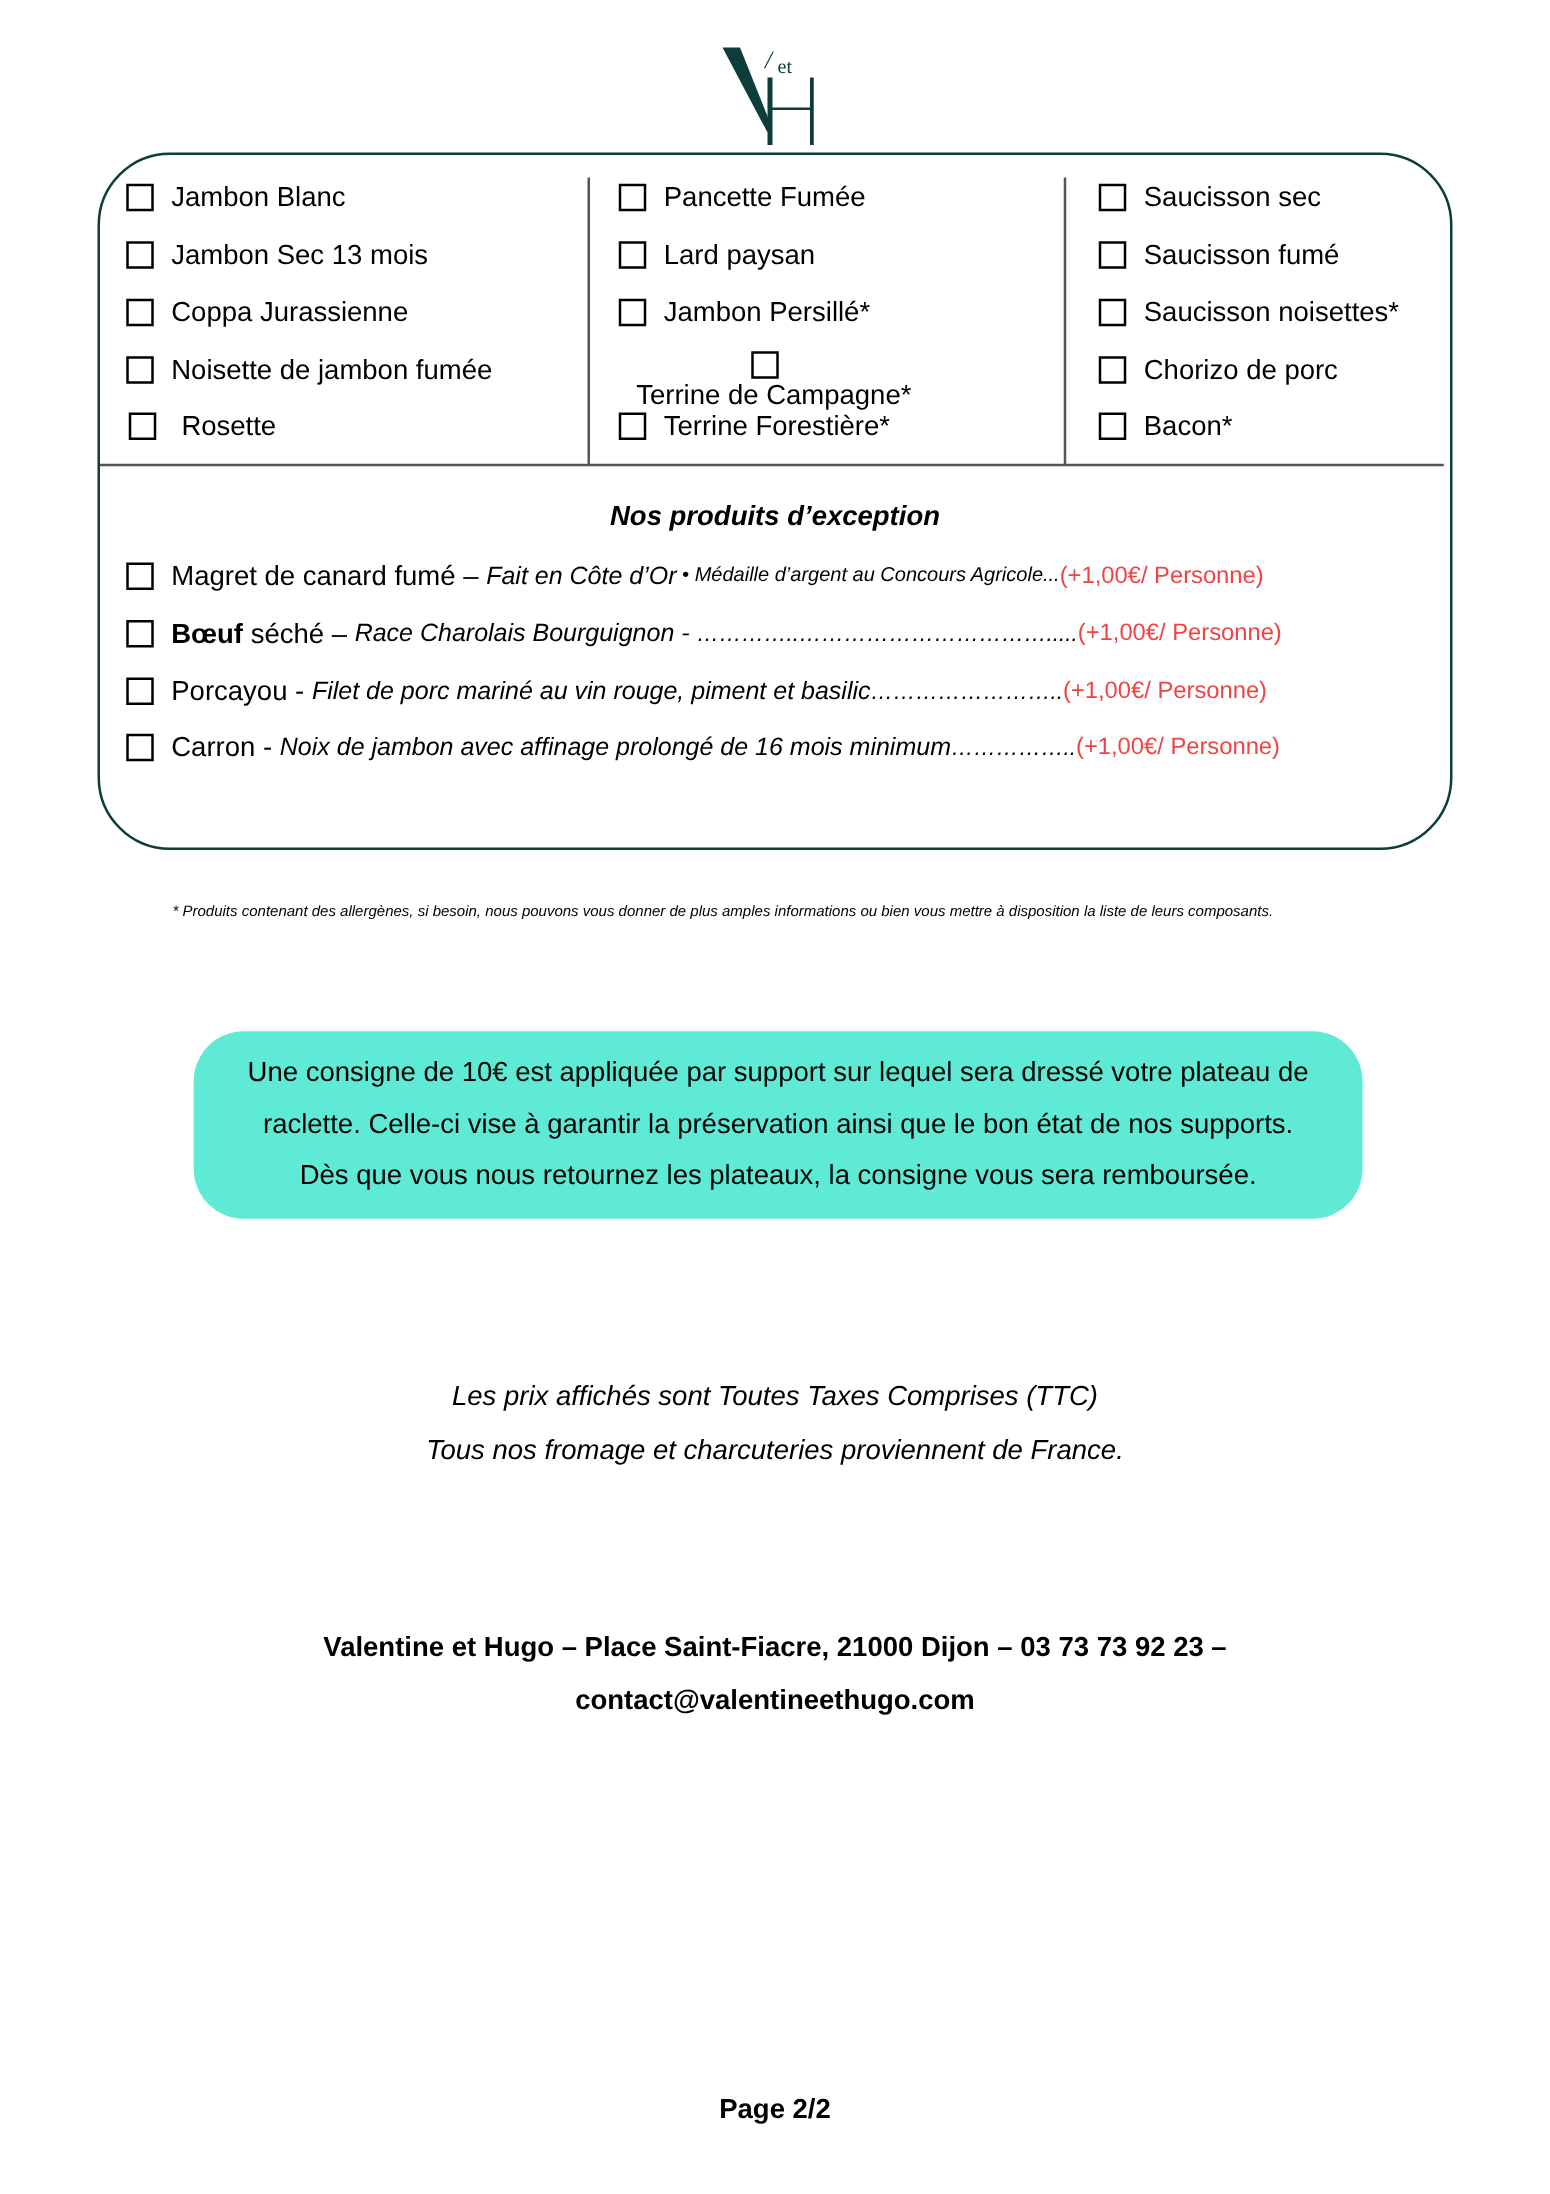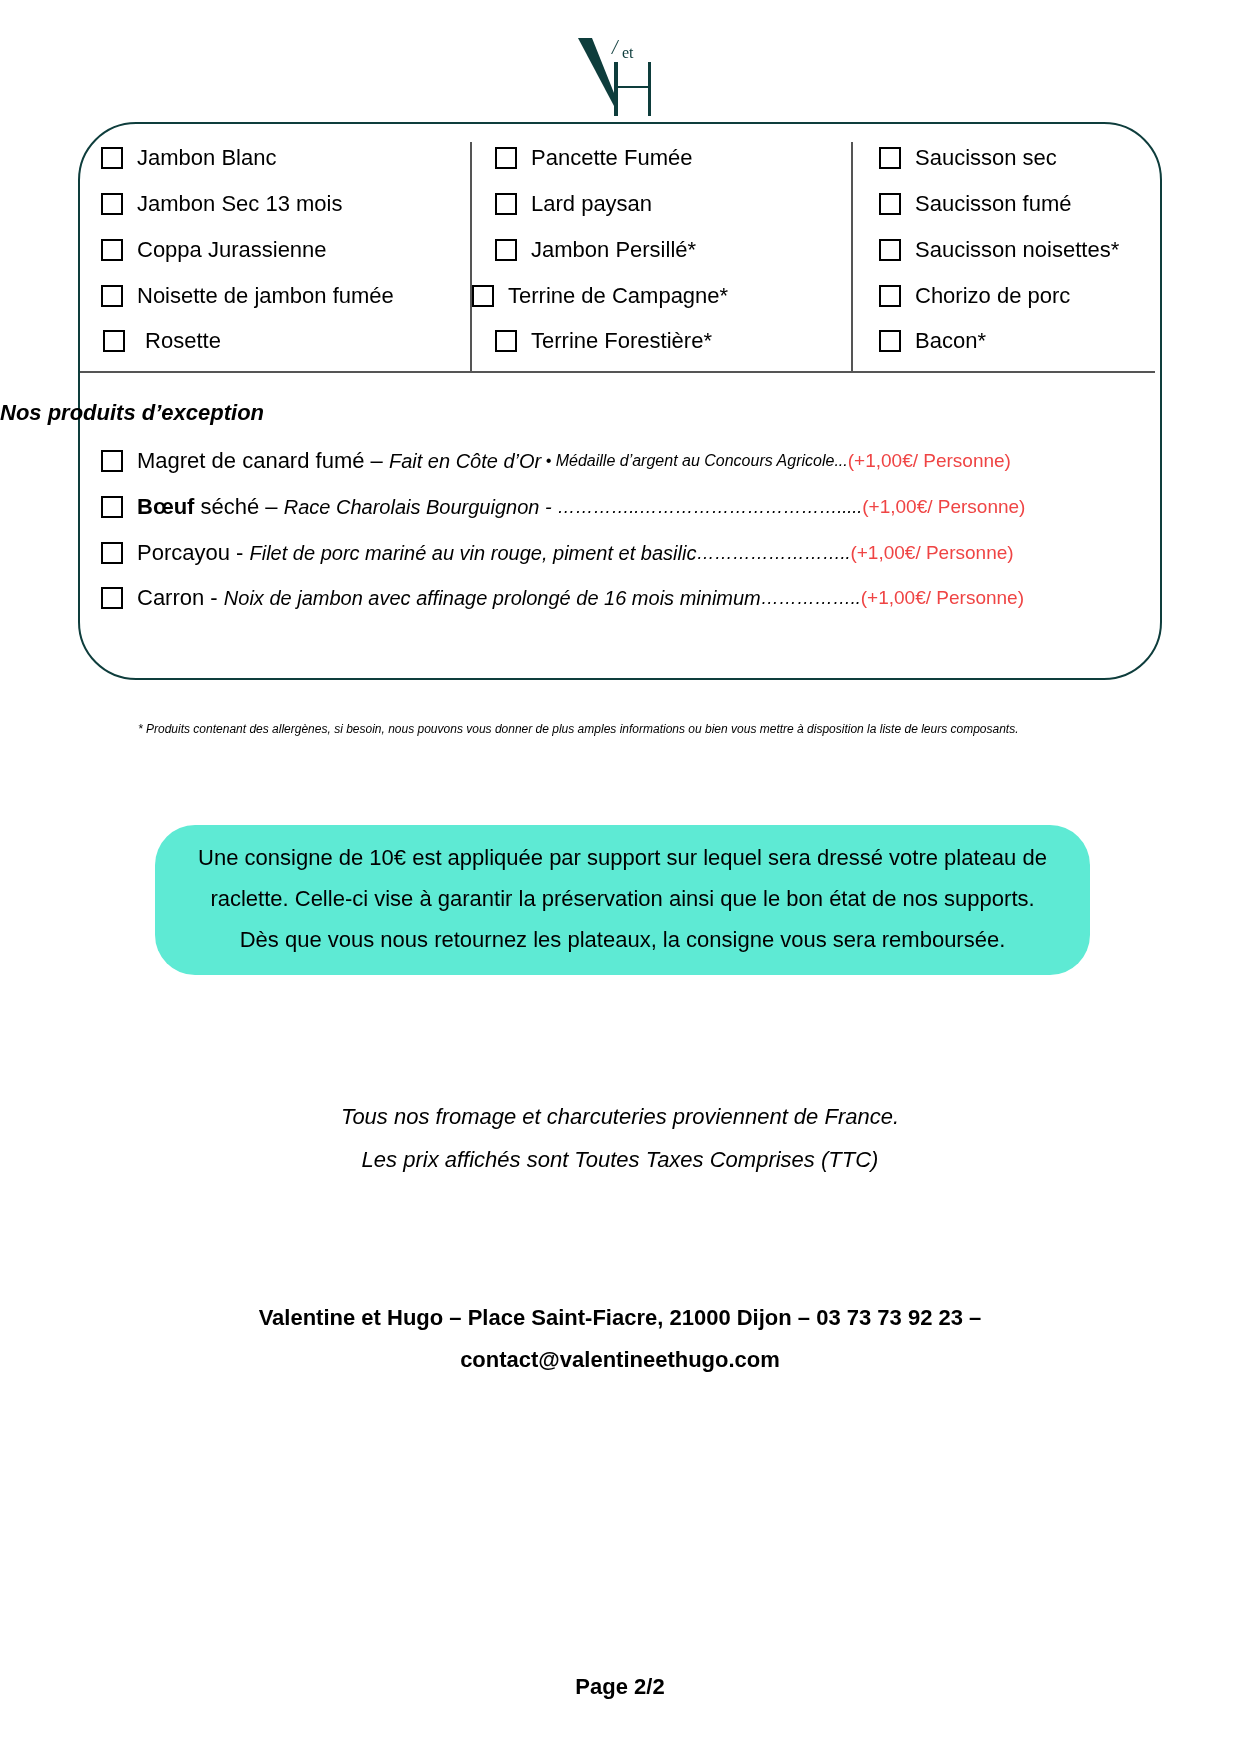--- a/index.html
+++ b/index.html
@@ -13,21 +13,21 @@
     
     .menu-box { left: 78px; top: 122px; width: 1084px; height: 558px;
                 border: 2.5px solid #0e3d3c; border-radius: 58px; box-sizing: border-box; }
     .col-divider { position: absolute; width: 1.5px; background: #555; top: 142px; height: 230px; }
     .row-divider { position: absolute; left: 80px; top: 371px; width: 1075px; height: 1.5px; background: #555; }
 
     .item { position: absolute; height: 30px; display: flex; align-items: center; font-size: 22px; }
     .cb { width: 22px; height: 22px; border: 2px solid #000; box-sizing: border-box; margin-right: 14px; flex: none; background: #fff; }
     .item-label { white-space: nowrap; }
 
-    .section-title { position: absolute; left: 0; width: 1240px; top: 400px; text-align: left;
+    .section-title { position: absolute; left: 0; width: 1240px; top: 400px; text-align: center;
                      font-size: 22px; font-weight: bold; font-style: italic; }
 
     .ex-item { position: absolute; left: 101px; height: 30px; display: flex; align-items: center; font-size: 22px; white-space: nowrap; }
     .ex-item .it { font-style: italic; font-size: 20px; }
     .ex-item .small-it { font-style: italic; font-size: 16px; }
     .ex-item .dots { font-style: italic; font-size: 18px; letter-spacing: 0px; }
     .ex-item .price { color: #ef4444; font-size: 19px; }
     .ex-item b { font-weight: bold; }
 
     
@@ -84,21 +84,21 @@
     <span class="item-label">Pancette Fumée</span>
   </div>
 <div class="item" style="left:495px; top:189px;">
     <span class="cb"></span>
     <span class="item-label">Lard paysan</span>
   </div>
 <div class="item" style="left:495px; top:235px;">
     <span class="cb"></span>
     <span class="item-label">Jambon Persillé*</span>
   </div>
-<div class="item" style="left:472px; top:281px;">
+<div class="item" style="left:509px; top:281px;flex-direction:column;">
     <span class="cb"></span>
     <span class="item-label">Terrine de Campagne*</span>
   </div>
 <div class="item" style="left:495px; top:326px;">
     <span class="cb"></span>
     <span class="item-label">Terrine Forestière*</span>
   </div>
 
 <div class="item" style="left:879px; top:143px;">
     <span class="cb"></span>
@@ -162,22 +162,22 @@
 
 <div class="abs footnote">* Produits contenant des allergènes, si besoin, nous pouvons vous donner de plus amples informations ou bien vous mettre à disposition la liste de leurs composants.</div>
 
 <div class="abs consigne">
   <div>Une consigne de 10€ est appliquée par support sur lequel sera dressé votre plateau de</div>
   <div>raclette. Celle-ci vise à garantir la préservation ainsi que le bon état de nos supports.</div>
   <div>Dès que vous nous retournez les plateaux, la consigne vous sera remboursée.</div>
 </div>
 
 <div class="abs ttc">
+  <div>Les prix affichés sont Toutes Taxes Comprises (TTC)</div>
   <div>Tous nos fromage et charcuteries proviennent de France.</div>
-  <div>Les prix affichés sont Toutes Taxes Comprises (TTC)</div>
 </div>
 
 <div class="abs contact">
   <div>Valentine et Hugo – Place Saint-Fiacre, 21000 Dijon – 03 73 73 92 23 –</div>
   <div>contact@valentineethugo.com</div>
 </div>
 
 <div class="abs page-num">Page 2/2</div>
 
 </body></html>

